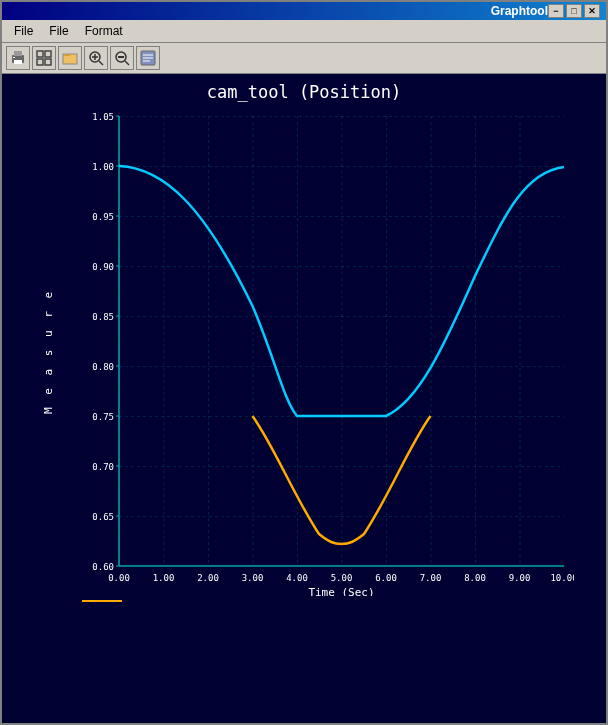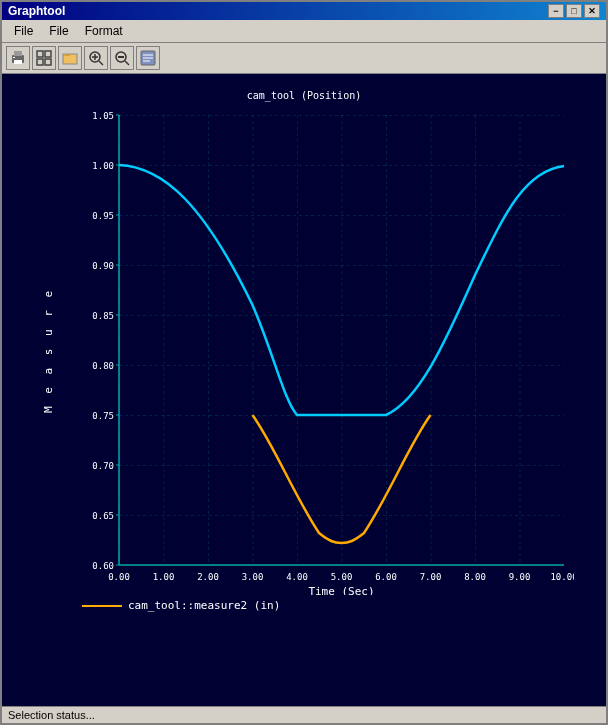--- a/index.html
+++ b/index.html
@@ -26,21 +26,21 @@
       padding: 3px 0;
       font-size: 12px;
       font-weight: bold;
       display: flex;
       align-items: center;
       justify-content: space-between;
       padding: 2px 6px;
     }
     .title-bar-text {
       flex: 1;
-      text-align: left;
+      text-align: right;
       font-size: 12px;
     }
     .title-bar-buttons {
       display: flex;
       gap: 2px;
     }
     .title-btn {
       width: 16px;
       height: 14px;
       background: #d4d0c8;
@@ -92,25 +92,24 @@
       flex: 1;
       background: #000033;
       position: relative;
       display: flex;
       flex-direction: column;
       align-items: center;
       padding: 8px 0 0 0;
     }
     .graph-title {
       color: white;
-      font-size: 10px;
+      font-size: 17px;
       text-align: center;
       margin-bottom: 4px;
       font-family: monospace;
-      margin-top: 8px;
     }
     .chart-svg {
       width: 510px;
       height: 490px;
     }
     .legend-area {
       display: flex;
       flex-direction: column;
       align-items: flex-start;
       padding: 4px 0 4px 80px;
@@ -309,21 +308,17 @@
                  C 285,438 290,436 300,428
                  C 325,390 345,340 366.5,310" fill="none" stroke="#ffaa00" stroke-width="2.5"></path>
 
         <text x="277.5" y="490" fill="white" font-size="11" text-anchor="middle" font-family="monospace">Time (Sec)</text>
       </svg>
     </div>
 
     <div class="legend-area">
       <div class="legend-item">
         <div class="legend-line" style="background-color: #ffaa00;"></div>
-        <span>cam_tool::measure2 (in)</span>
       </div>
     </div>
   </div>
 
-  <div class="status-bar">
-    <span>Selection status...</span>
-  </div>
 </div>
 
 </body></html>

